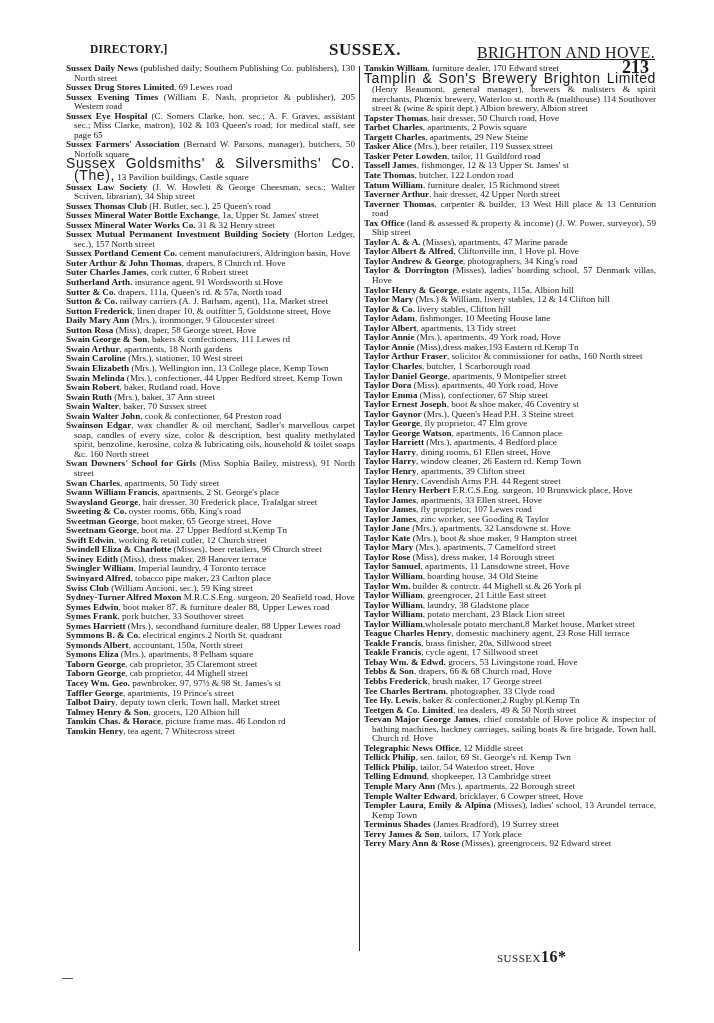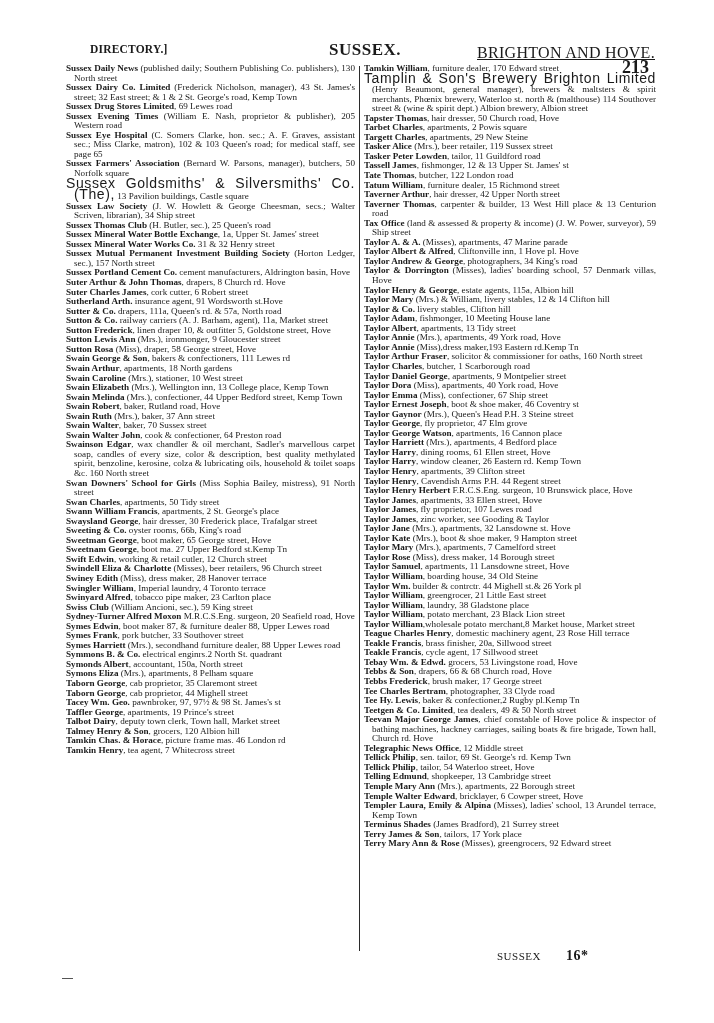--- a/index.html
+++ b/index.html
@@ -30,54 +30,53 @@
       padding-left: 8px; text-indent: -8px; text-align: justify; margin: 0;
     }
     .entry .name { font-weight: bold; }
     .entry.bold-sans .name {
       font-family: "Liberation Sans", sans-serif; font-weight: normal; letter-spacing: 0.6px; font-size: 14px;
     }
     .footer {
       position: absolute; top: 948px; left: 497px;
       font-family: "Liberation Serif", serif; font-size: 11px; letter-spacing: 0.5px;
     }
-    .footer .fnum { font-size: 14px; margin-left: 25px; font-weight: bold; }
+    .footer .fnum { font-size: 16px; margin-left: 0; font-weight: bold; }
     .margin-mark { position: absolute; left: 62px; top: 978px; width: 11px; height: 1px; background: #555; }
   </style>
 </head>
 <body>
 
 <div class="header">
   <span class="hdr-left">DIRECTORY.]</span>
   <span class="hdr-center">SUSSEX.</span>
   <span class="hdr-right">BRIGHTON AND HOVE.</span>
   <span class="hdr-page">213</span>
 </div>
 
 <div class="col col-left" id="col-left">
     <p class="entry"><span class="name">Sussex Daily News</span><span class="rest"> (published daily; Southern Publishing Co. publishers), 130 North street</span></p>
-    <p class="entry"><span class="name">Sussex Dairy Co. Limited</span><span class="rest"> (Frederick Nicholson, manager), 43 St. James's street; 32 East street; &amp; 1 &amp; 2 St. George's road, Kemp Town</span></p>
     <p class="entry"><span class="name">Sussex Drug Stores Limited</span><span class="rest">, 69 Lewes road</span></p>
     <p class="entry"><span class="name">Sussex Evening Times</span><span class="rest"> (William E. Nash, proprietor &amp; publisher), 205 Western road</span></p>
     <p class="entry"><span class="name">Sussex Eye Hospital</span><span class="rest"> (C. Somers Clarke, hon. sec.; A. F. Graves, assistant sec.; Miss Clarke, matron), 102 &amp; 103 Queen's road; for medical staff, see page 65</span></p>
     <p class="entry"><span class="name">Sussex Farmers' Association</span><span class="rest"> (Bernard W. Parsons, manager), butchers, 50 Norfolk square</span></p>
     <p class="entry bold-sans"><span class="name">Sussex Goldsmiths' &amp; Silversmiths' Co. (The),</span><span class="rest"> 13 Pavilion buildings, Castle square</span></p>
     <p class="entry"><span class="name">Sussex Law Society</span><span class="rest"> (J. W. Howlett &amp; George Cheesman, secs.; Walter Scriven, librarian), 34 Ship street</span></p>
     <p class="entry"><span class="name">Sussex Thomas Club</span><span class="rest"> (H. Butler, sec.), 25 Queen's road</span></p>
     <p class="entry"><span class="name">Sussex Mineral Water Bottle Exchange</span><span class="rest">, 1a, Upper St. James' street</span></p>
     <p class="entry"><span class="name">Sussex Mineral Water Works Co.</span><span class="rest"> 31 &amp; 32 Henry street</span></p>
     <p class="entry"><span class="name">Sussex Mutual Permanent Investment Building Society</span><span class="rest"> (Horton Ledger, sec.), 157 North street</span></p>
     <p class="entry"><span class="name">Sussex Portland Cement Co.</span><span class="rest"> cement manufacturers, Aldrington basin, Hove</span></p>
     <p class="entry"><span class="name">Suter Arthur &amp; John Thomas</span><span class="rest">, drapers, 8 Church rd. Hove</span></p>
     <p class="entry"><span class="name">Suter Charles James</span><span class="rest">, cork cutter, 6 Robert street</span></p>
     <p class="entry"><span class="name">Sutherland Arth.</span><span class="rest"> insurance agent, 91 Wordsworth st.Hove</span></p>
     <p class="entry"><span class="name">Sutter &amp; Co.</span><span class="rest"> drapers, 111a, Queen's rd. &amp; 57a, North road</span></p>
     <p class="entry"><span class="name">Sutton &amp; Co.</span><span class="rest"> railway carriers (A. J. Barham, agent), 11a, Market street</span></p>
     <p class="entry"><span class="name">Sutton Frederick</span><span class="rest">, linen draper 10, &amp; outfitter 5, Goldstone street, Hove</span></p>
-    <p class="entry"><span class="name">Sutton Lewis Ann</span><span class="rest"> (Mrs.), ironmonger, 9 Gloucester street</span></p>
+    <p class="entry"><span class="name">Daily Mary Ann</span><span class="rest"> (Mrs.), ironmonger, 9 Gloucester street</span></p>
     <p class="entry"><span class="name">Sutton Rosa</span><span class="rest"> (Miss), draper, 58 George street, Hove</span></p>
     <p class="entry"><span class="name">Swain George &amp; Son</span><span class="rest">, bakers &amp; confectioners, 111 Lewes rd</span></p>
     <p class="entry"><span class="name">Swain Arthur</span><span class="rest">, apartments, 18 North gardens</span></p>
     <p class="entry"><span class="name">Swain Caroline</span><span class="rest"> (Mrs.), stationer, 10 West street</span></p>
     <p class="entry"><span class="name">Swain Elizabeth</span><span class="rest"> (Mrs.), Wellington inn, 13 College place, Kemp Town</span></p>
     <p class="entry"><span class="name">Swain Melinda</span><span class="rest"> (Mrs.), confectioner, 44 Upper Bedford street, Kemp Town</span></p>
     <p class="entry"><span class="name">Swain Robert</span><span class="rest">, baker, Rutland road, Hove</span></p>
     <p class="entry"><span class="name">Swain Ruth</span><span class="rest"> (Mrs.), baker, 37 Ann street</span></p>
     <p class="entry"><span class="name">Swain Walter</span><span class="rest">, baker, 70 Sussex street</span></p>
     <p class="entry"><span class="name">Swain Walter John</span><span class="rest">, cook &amp; confectioner, 64 Preston road</span></p>
@@ -176,21 +175,21 @@
     <p class="entry"><span class="name">Tee Hy. Lewis</span><span class="rest">, baker &amp; confectioner,2 Rugby pl.Kemp Tn</span></p>
     <p class="entry"><span class="name">Teetgen &amp; Co. Limited</span><span class="rest">, tea dealers, 49 &amp; 50 North street</span></p>
     <p class="entry"><span class="name">Teevan Major George James</span><span class="rest">, chief constable of Hove police &amp; inspector of bathing machines, hackney carriages, sailing boats &amp; fire brigade, Town hall, Church rd. Hove</span></p>
     <p class="entry"><span class="name">Telegraphic News Office</span><span class="rest">, 12 Middle street</span></p>
     <p class="entry"><span class="name">Tellick Philip</span><span class="rest">, sen. tailor, 69 St. George's rd. Kemp Twn</span></p>
     <p class="entry"><span class="name">Tellick Philip</span><span class="rest">, tailor, 54 Waterloo street, Hove</span></p>
     <p class="entry"><span class="name">Telling Edmund</span><span class="rest">, shopkeeper, 13 Cambridge street</span></p>
     <p class="entry"><span class="name">Temple Mary Ann</span><span class="rest"> (Mrs.), apartments, 22 Borough street</span></p>
     <p class="entry"><span class="name">Temple Walter Edward</span><span class="rest">, bricklayer, 6 Cowper street, Hove</span></p>
     <p class="entry"><span class="name">Templer Laura, Emily &amp; Alpina</span><span class="rest"> (Misses), ladies' school, 13 Arundel terrace, Kemp Town</span></p>
-    <p class="entry"><span class="name">Terminus Shades</span><span class="rest"> (James Bradford), 21 Surrey street</span></p>
+    <p class="entry"><span class="name">Terminus Shades</span><span class="rest"> (James Bradford), 19 Surrey street</span></p>
     <p class="entry"><span class="name">Terry James &amp; Son</span><span class="rest">, tailors, 17 York place</span></p>
     <p class="entry"><span class="name">Terry Mary Ann &amp; Rose</span><span class="rest"> (Misses), greengrocers, 92 Edward street</span></p>
   </div>
 
 <div class="footer">
   <span>SUSSEX</span><span class="fnum">16*</span>
 </div>
 <div class="margin-mark"></div>
 
 </body></html>

